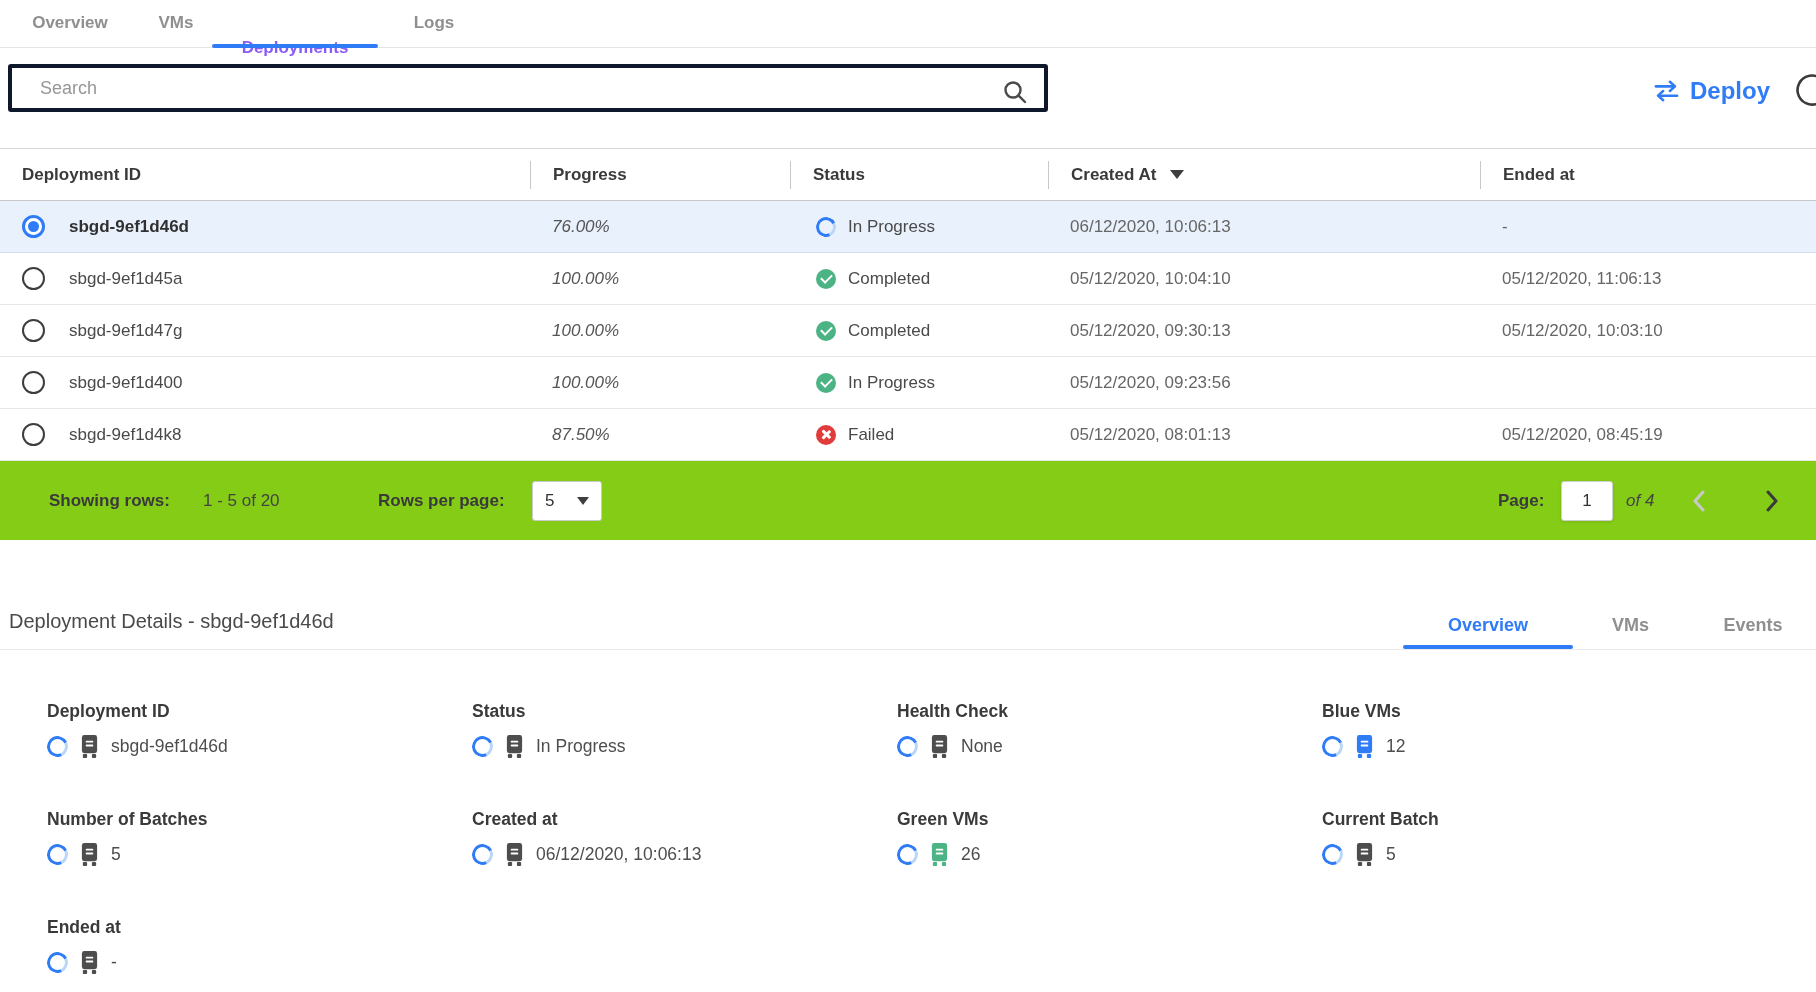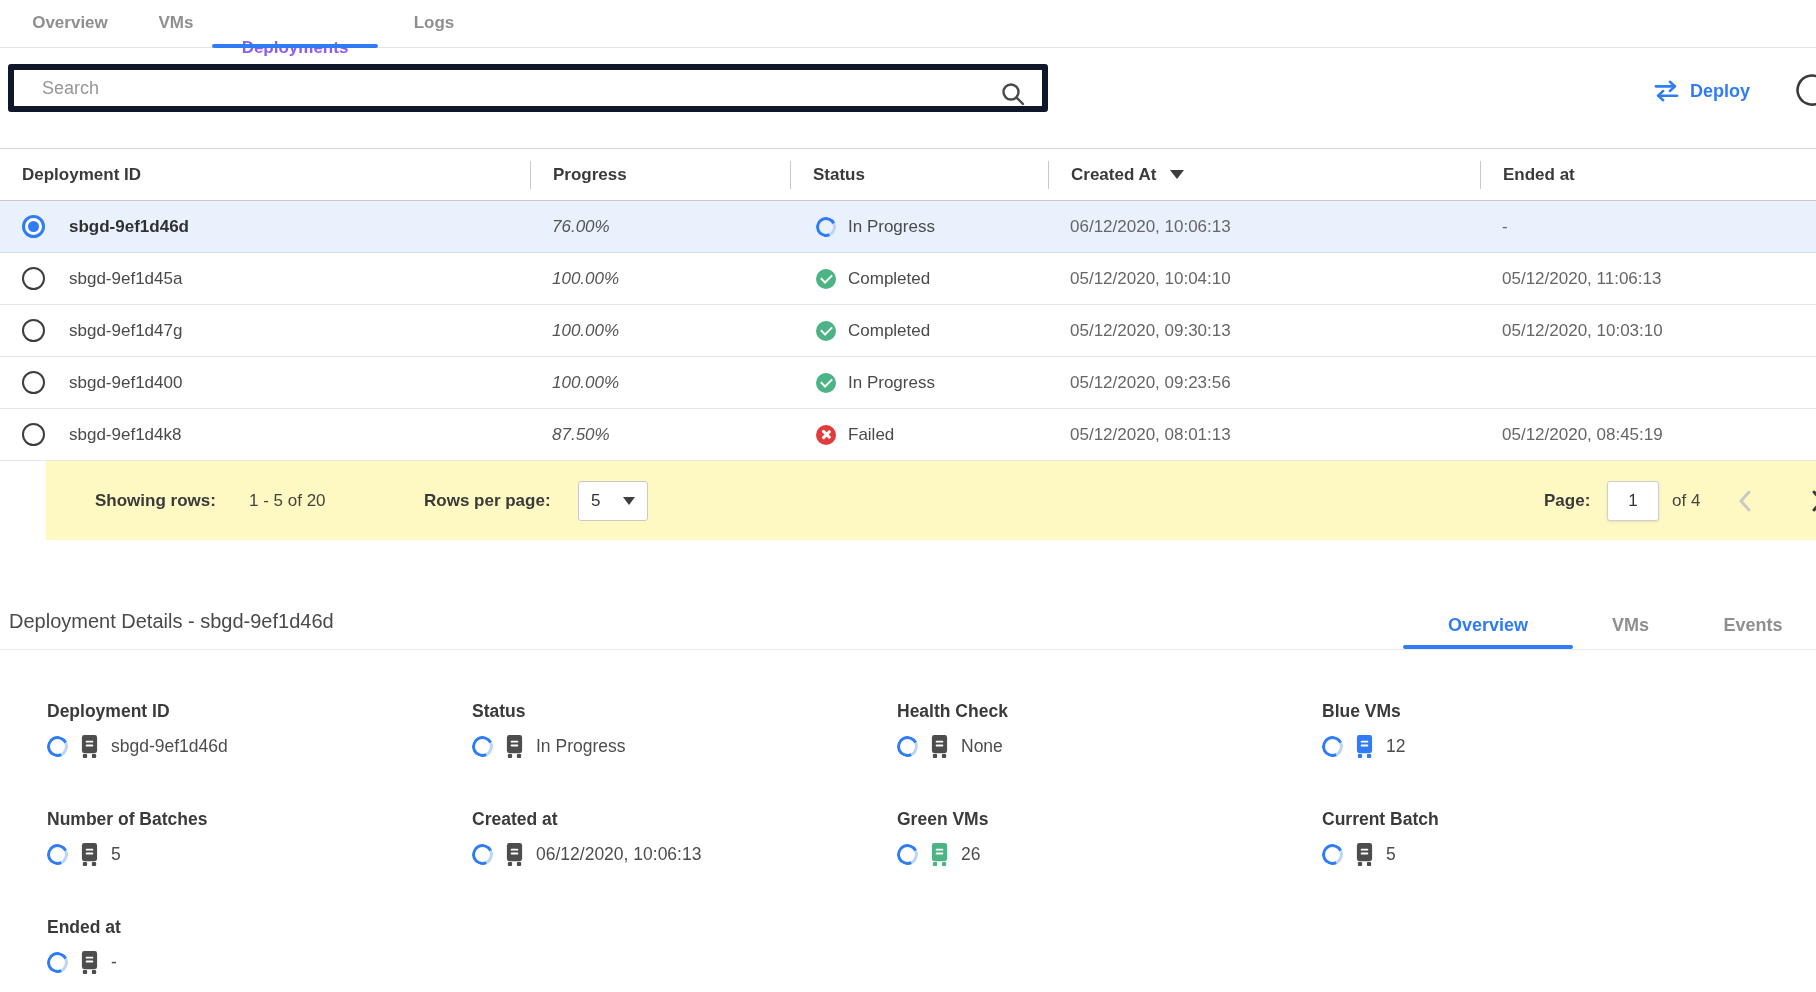--- a/index.html
+++ b/index.html
@@ -17,30 +17,30 @@
   .tab.t0 { width:140px; }
   .tab.t1 { width:72px; }
   .tab.t2 { width:166px; }
   .tab.t3 { width:112px; }
   .tab.active { color:#8b5cf6;margin-top:25px; }
   .tab.active::after { content:""; position:absolute; left:0; right:0; bottom:-1px;
                        height:4px; background:#2f7cf6; border-radius:2px; }
 
   
   .search-box { position:absolute; left:8px; top:64px; width:1040px; height:48px;
-                border:6px solid #0f172a; border-radius:3px; background:#fff; }
+                border:4px solid #0f172a; border-radius:3px; background:#fff; }
   .search-box input { width:100%; height:100%; border:none; outline:none;
                       padding:0 60px 0 28px; font-size:18px; color:#333;
                       font-family:"Liberation Sans", sans-serif; background:transparent; }
   .search-box input::placeholder { color:#979797; }
   .search-icon { position:absolute; right:16px; top:11px; width:26px; height:26px; cursor:pointer; }
 
   .deploy-btn { position:absolute; left:1653px; top:74px; height:34px; display:flex;
                 align-items:center; gap:10px; color:#2f7cf6; font-weight:bold;
-                font-size:18px; cursor:pointer; background:none; border:none;
+                font-size:24px; cursor:pointer; background:none; border:none;
                 font-family:"Liberation Sans", sans-serif; }
   .refresh-icon { position:absolute; left:1794px; top:72px; width:36px; height:36px; cursor:pointer; }
 
   
   .table { position:absolute; top:148px; left:0; right:0; }
   .thead { height:53px; border-top:1px solid #d8d8d8; border-bottom:1px solid #c9c9c9;
            display:flex; align-items:center; font-weight:bold; font-size:17px; color:#3a3a3a; }
   .cell { display:flex; align-items:center; }
   .c0 { width:530px; padding-left:22px; gap:24px; }
   .c1 { width:260px; padding-left:22px; }
@@ -76,37 +76,37 @@
   .st-check::after { content:""; position:absolute; left:4.5px; top:5.5px; width:9px; height:5px;
                      border-left:2.5px solid #fff; border-bottom:2.5px solid #fff;
                      transform:rotate(-45deg); }
   .st-failed { background:#e23b3b; }
   .st-failed::before, .st-failed::after { content:""; position:absolute; left:8.8px; top:4.5px;
                      width:2.5px; height:11px; background:#fff; border-radius:1px; }
   .st-failed::before { transform:rotate(45deg); }
   .st-failed::after  { transform:rotate(-45deg); }
 
   
-  .tfoot { position:relative; height:79px; background:#fef9c3; font-size:17px;margin-left:46px; }
+  .tfoot { position:relative; height:79px; background:#84cc16; font-size:17px; }
   .tfoot > * { position:absolute; top:50%; transform:translateY(-50%); }
   .f-label { font-weight:bold; color:#3a3a3a; }
   .f-showing-label { left:49px; }
   .f-showing-value { left:203px; color:#444; }
   .f-rpp-label { left:378px; }
   .f-select { left:532px; width:70px; height:40px; border:1.5px solid #c9c9c9;
               border-radius:3px; background:#fff; display:flex; align-items:center;
               justify-content:space-between; padding:0 12px; cursor:pointer; color:#333; }
   .dd-arrow { width:0; height:0; border-left:6.5px solid transparent;
               border-right:6.5px solid transparent; border-top:8px solid #3f3f3f; }
   .f-page-label { left:1498px; }
   .f-page-input { left:1561px; width:52px; height:40px; border:1.5px solid #cfcfcf;
                   border-radius:3px; background:#fff; text-align:center; font-size:17px;
                   color:#333; outline:none; box-shadow:0 1px 3px rgba(0,0,0,.10);
                   font-family:"Liberation Sans", sans-serif; }
-  .f-page-total { left:1626px; color:#444; }
+  .f-page-total { left:1626px; color:#444;font-style:italic; }
   .f-prev { left:1692px; cursor:default; }
   .f-next { left:1765px; cursor:pointer; }
 
   
   .dtitle { position:absolute; left:9px; top:610px; font-size:20px; color:#4a4a4a; }
   .dtabs { position:absolute; top:605px; left:1403px; display:flex; height:44px; }
   .dtab { font-size:18px; font-weight:bold; color:#8f8f8f; text-align:center;
           line-height:40px; position:relative; cursor:pointer; }
   .dtab.d0 { width:170px; }
   .dtab.d1 { width:115px; }

